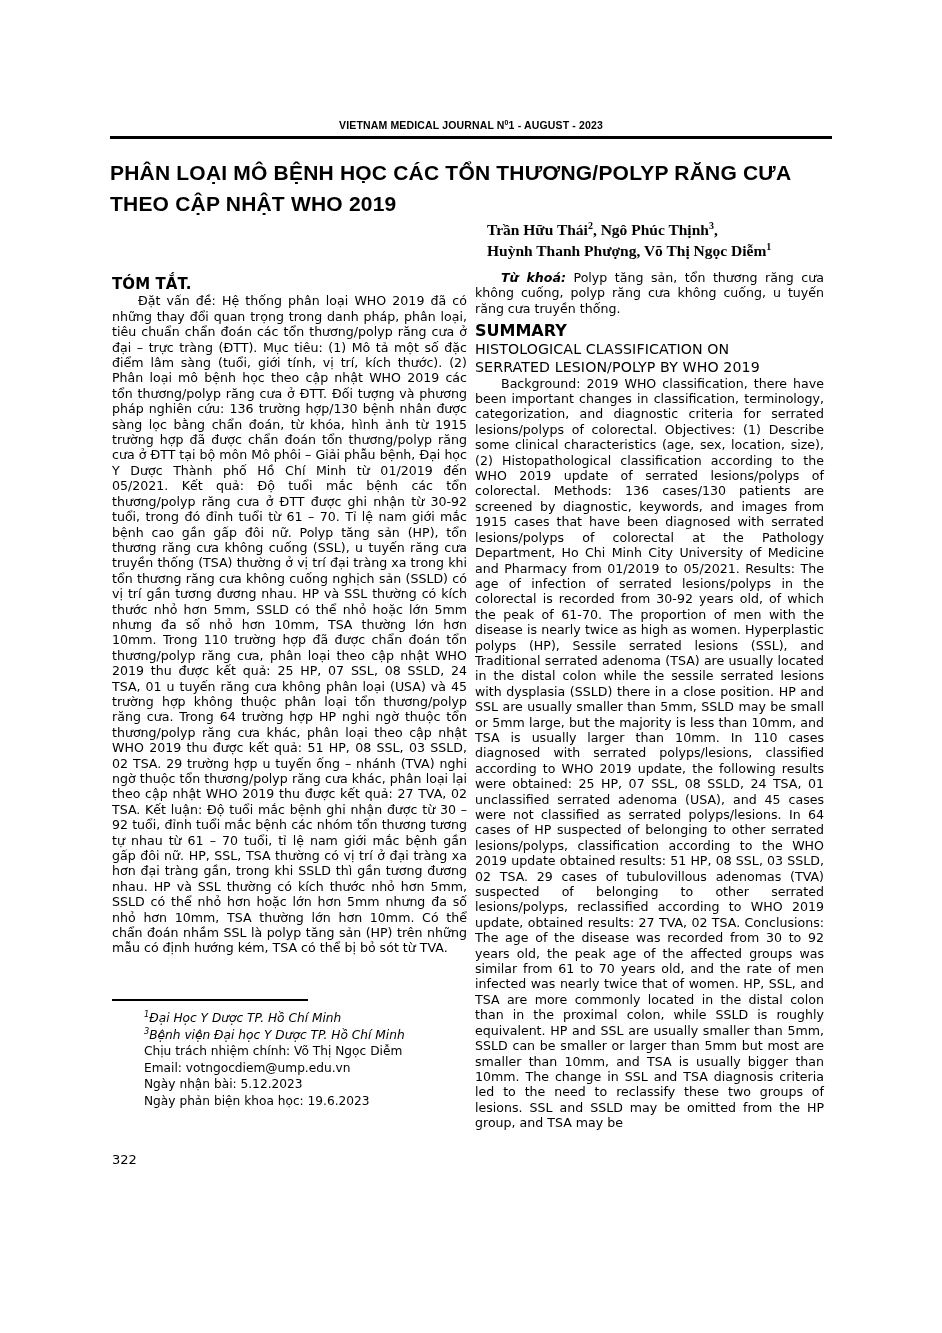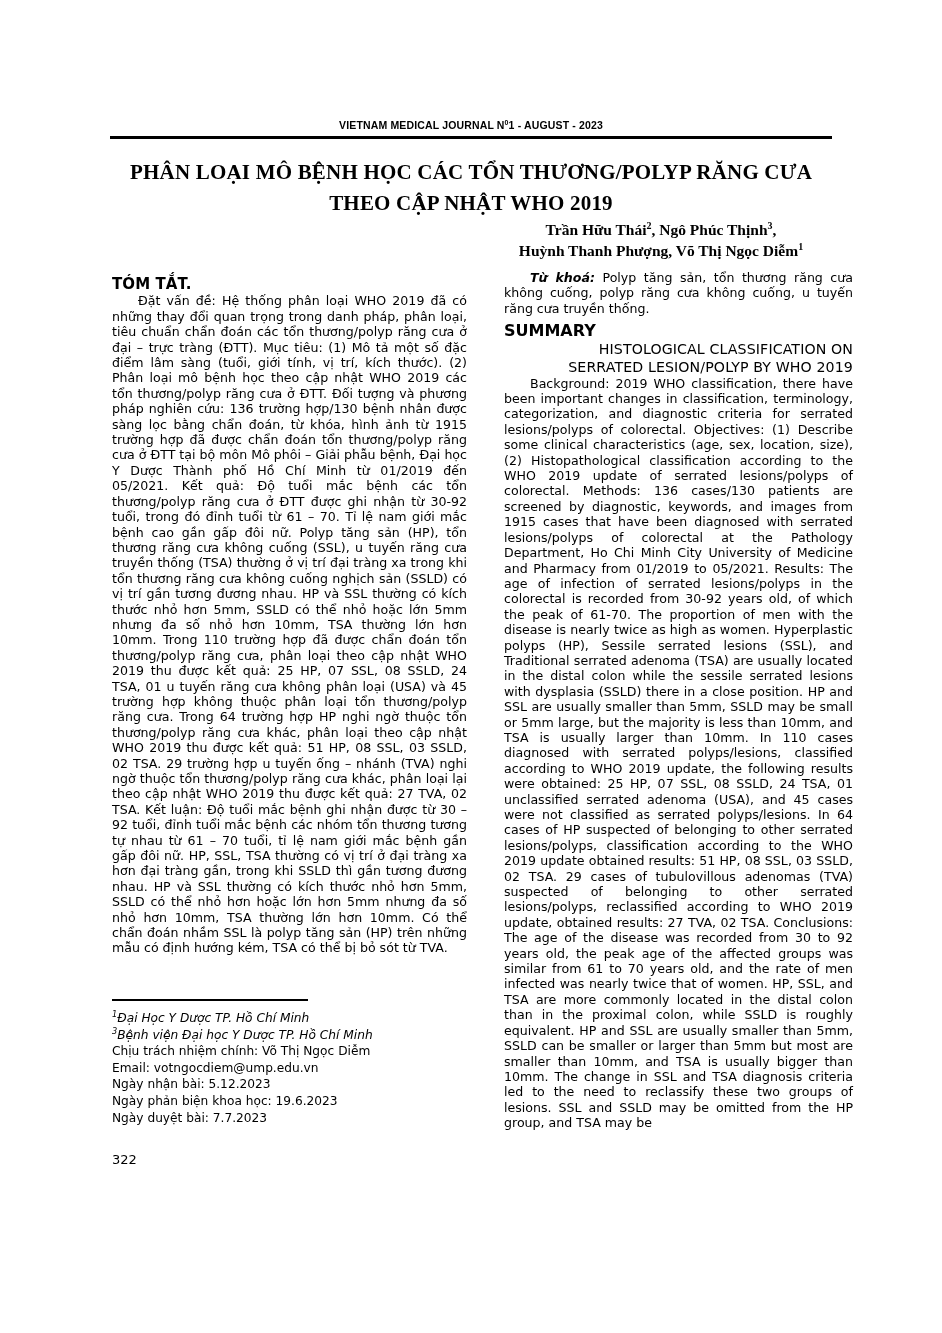--- a/index.html
+++ b/index.html
@@ -46,34 +46,34 @@
     width: 722px;
     height: 2.6px;
     background: #000;
   }
   
   .article-title {
     position: absolute;
     left: 110px;
     top: 157px;
     width: 722px;
-    text-align: center;
-    font-family: Liberation Serif, serif;
+    text-align: left;
+    font-family: Liberation Sans, sans-serif;
     font-weight: bold;
     font-size: 21px;
     line-height: 31px;
     letter-spacing: 0.2px;
   }
   
   .authors {
     position: absolute;
     left: 487px;
     top: 219px;
     width: 348px;
-    text-align: center;
+    text-align: left;
     font-family: "Liberation Serif", serif;
     font-weight: bold;
     font-size: 15.5px;
     line-height: 21px;
   }
   .authors sup {
     font-size: 10px;
     vertical-align: super;
     line-height: 0;
   }
@@ -83,37 +83,37 @@
     font-size: 12.6px;
     line-height: 15.4px;
     text-align: justify;
   }
   .col-left {
     left: 112px;
     top: 277px;
     width: 355px;
   }
   .col-right {
-    left: 504px;
+    left: 475px;
     top: 270px;
     width: 349px;
   }
   .sec-head {
     font-weight: bold;
     font-size: 15px;
     margin: 0 0 1px 0;
     letter-spacing: 0.1px;
   }
   .sec-head-en {
     font-weight: bold;
     font-size: 16px;
     margin: 7px 0 1px 0;
   }
   .title-en {
-    text-align: right;
+    text-align: left;
     font-size: 14.2px;
     line-height: 18px;
     margin: 1px 0 0 0;
     letter-spacing: 0.1px;
   }
   p.body {
     margin: 0;
     text-indent: 26px;
     text-align: justify;
     hyphens: none;
@@ -138,21 +138,21 @@
     line-height: 16.6px;
   }
   .footnotes .aff {
     font-style: italic;
   }
   .footnotes sup {
     font-size: 8.2px;
     vertical-align: super;
     line-height: 0;
   }
-  .footnotes div { white-space: nowrap; }
+  .footnotes div { white-space: nowrap; margin-left: 32px; }
   .page-number {
     position: absolute;
     left: 112px;
     top: 1152px;
     font-size: 13px;
   }
 </style>
 </head>
 <body>
 
@@ -189,18 +189,17 @@
   </div>
 
   <div class="foot-rule"></div>
   <div class="footnotes">
     <div class="aff"><sup>1</sup><span>Đại Học Y Dược TP. Hồ Chí Minh</span></div>
     <div class="aff"><sup>3</sup><span>Bệnh viện Đại học Y Dược TP. Hồ Chí Minh</span></div>
     <div>Chịu trách nhiệm chính: Võ Thị Ngọc Diễm</div>
     <div>Email: votngocdiem@ump.edu.vn</div>
     <div>Ngày nhận bài: 5.12.2023</div>
     <div>Ngày phản biện khoa học: 19.6.2023</div>
-    <div>Ngày duyệt bài: 7.7.2023</div>
   </div>
 
   <div class="page-number">322</div>
 
 </div>
 
 </body></html>

